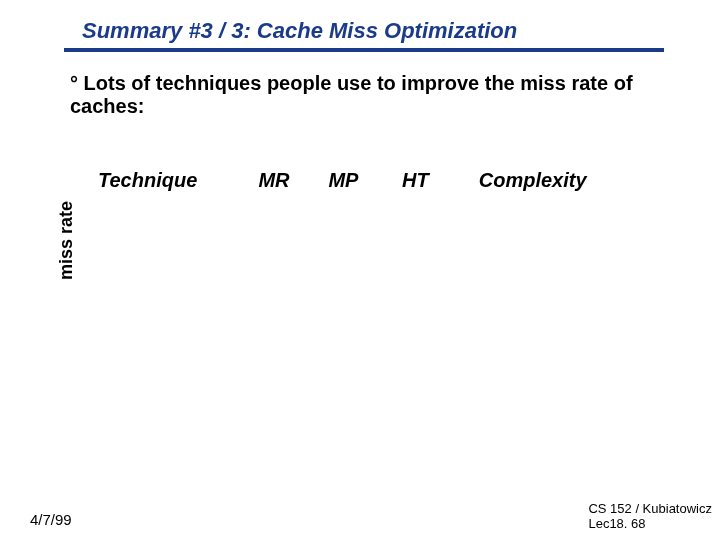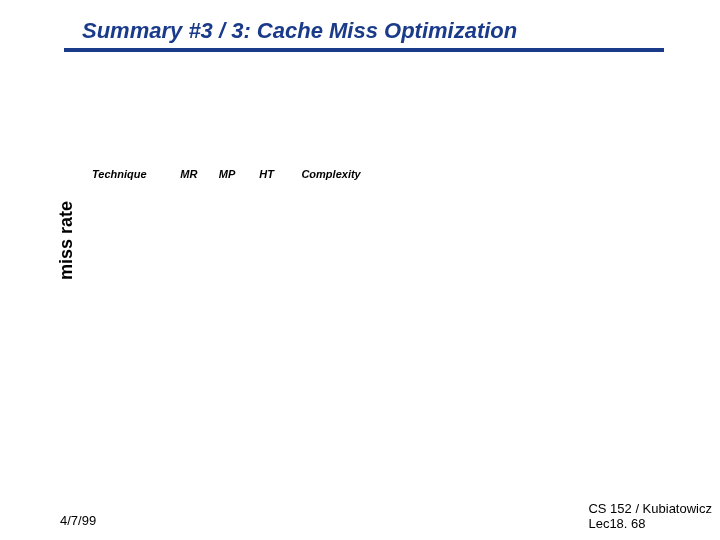--- a/index.html
+++ b/index.html
@@ -40,23 +40,23 @@
     position: absolute;
     left: 58px;
     top: 72px;
     font-size: 20px;
     font-weight: bold;
     line-height: 1.15;
     width: 620px;
   }
   .table-area {
     position: absolute;
-    left: 80px;
+    left: 86px;
     top: 168px;
-    font-size: 11px;
+    font-size: 20px;
     font-weight: bold;
     line-height: 1.25;
     font-style: italic;
     width: 580px;
   }
   .header-row {
     white-space: pre;
   }
   .data-rows {
     font-style: normal;
@@ -67,23 +67,23 @@
     position: absolute;
     left: 44px;
     top: 280px;
     transform: rotate(-90deg);
     transform-origin: left top;
     font-size: 18px;
     font-weight: bold;
   }
   .footer-left {
     position: absolute;
-    left: 48px;
+    left: 18px;
     bottom: 12px;
-    font-size: 13px;
+    font-size: 15px;
     text-align: center;
   }
   .footer-center {
     position: absolute;
     left: 0;
     right: 0;
     bottom: 12px;
     text-align: center;
     font-size: 13px;
   }
@@ -96,20 +96,21 @@
   }
 </style>
 </head>
 <body>
 
 <div class="slide">
 
   <div class="title">Summary #3 / 3: Cache Miss Optimization</div>
   <div class="title-underline"></div>
 
+  <div class="bullet">° Lots of techniques people use to improve the miss rate of caches:</div>
 
   <div class="ylabel">miss rate</div>
 
   <div class="table-area">
     <div class="header-row">Technique           MR       MP        HT         Complexity</div>
   </div>
 
   <div class="footer-left">4/7/99</div>
   <div class="footer-right">
     <span>CS 152 / Kubiatowicz</span><br>

